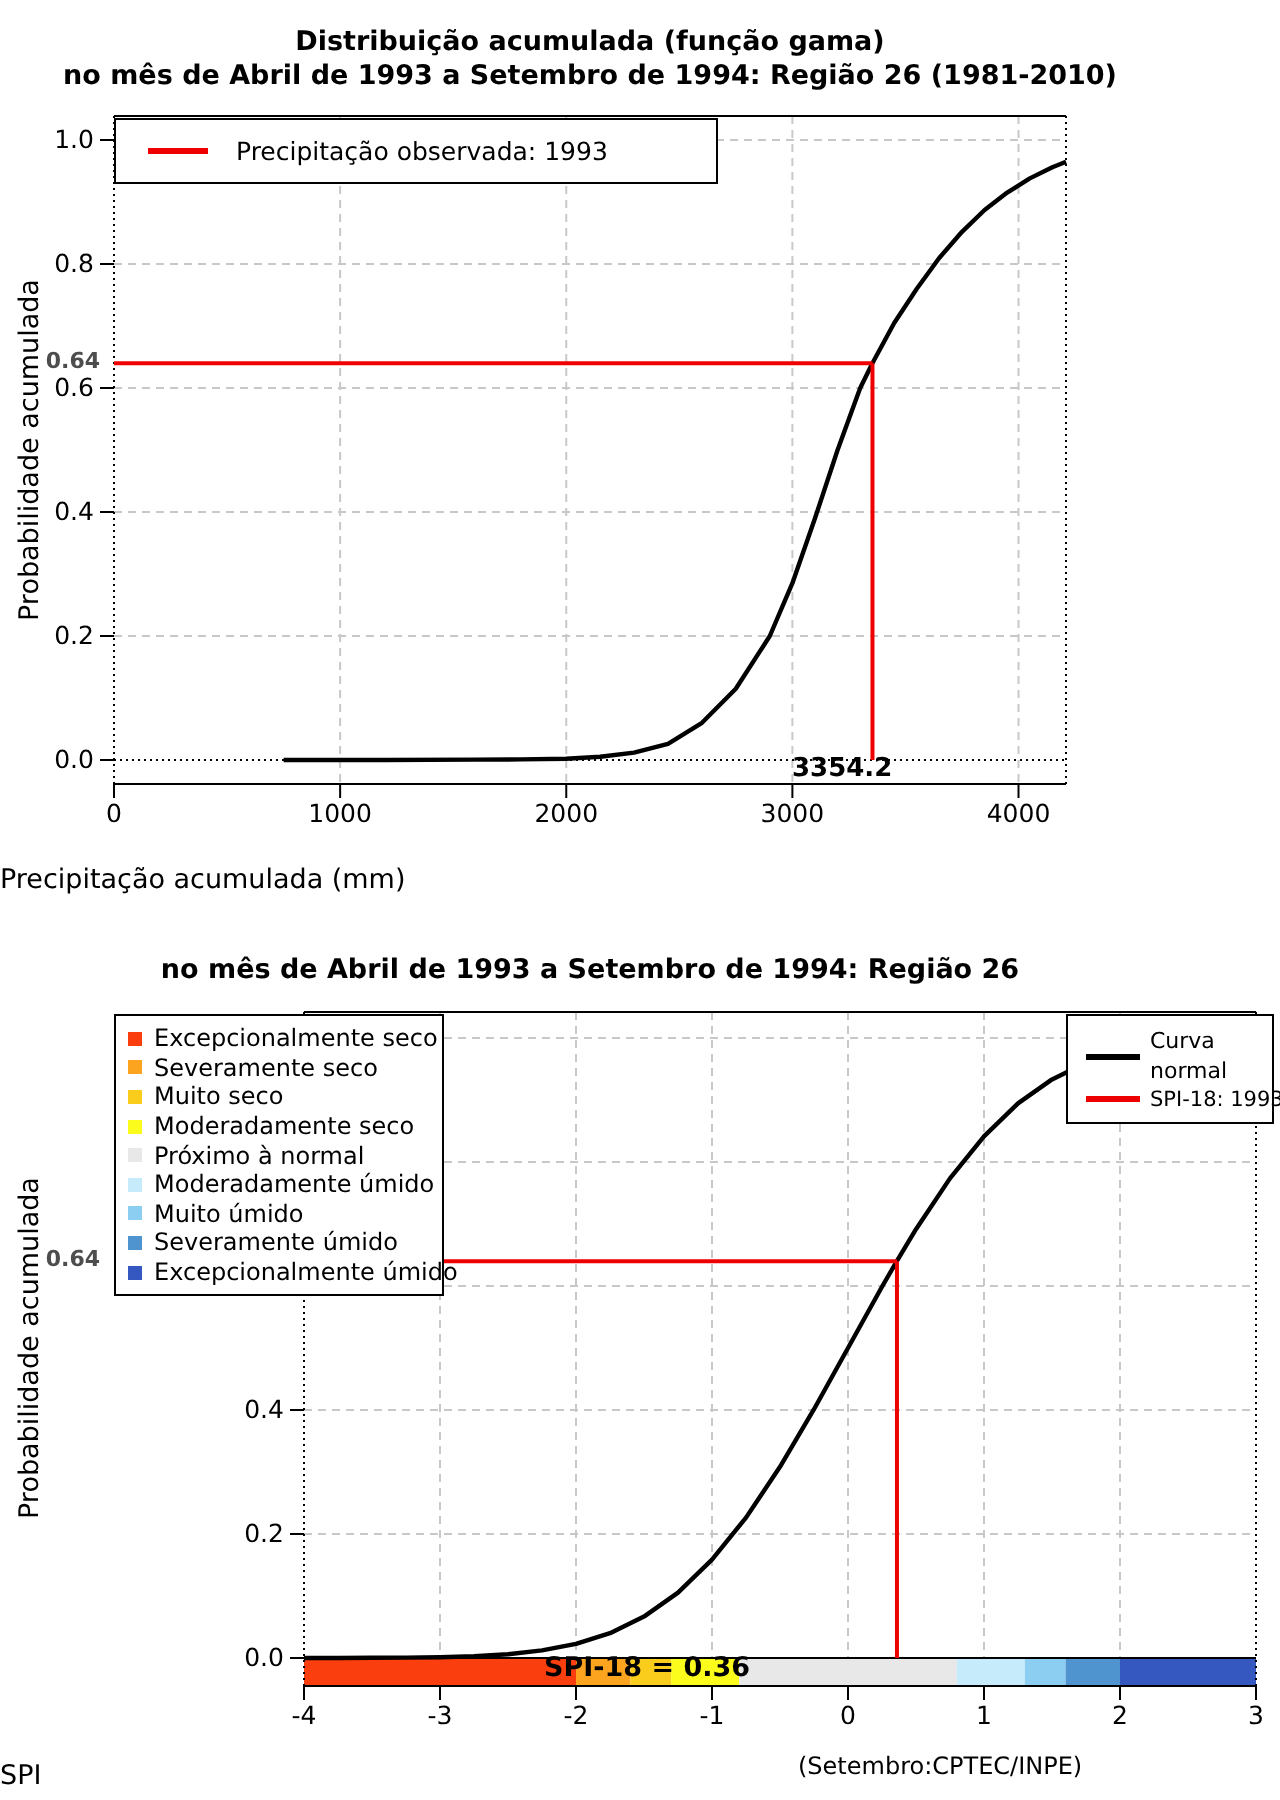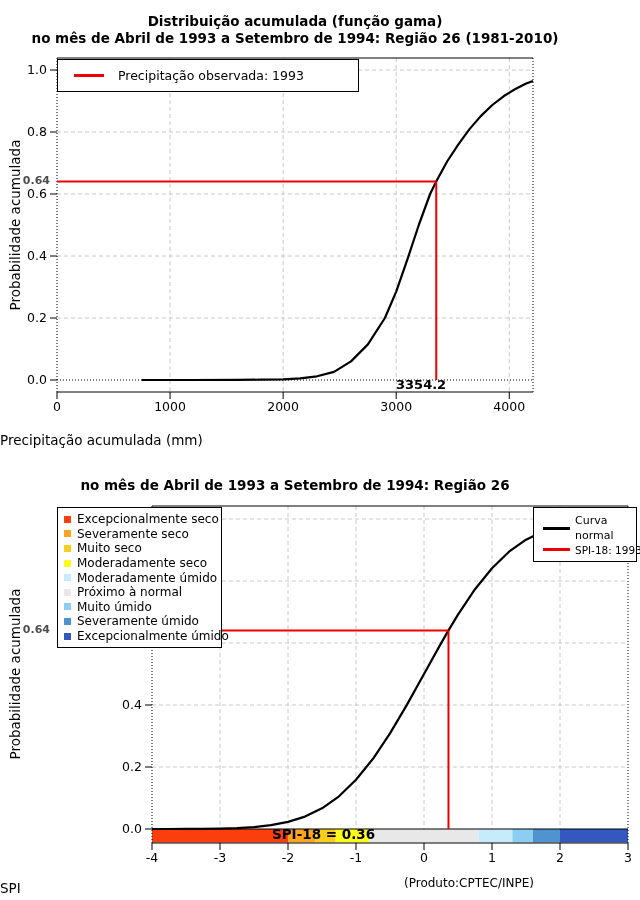--- a/index.html
+++ b/index.html
@@ -147,46 +147,46 @@
       <text x="47" y="135" text-anchor="end" class="tick">0.8</text>
       <line x1="50" y1="69" x2="57" y2="69" stroke="#000"></line>
       <text x="47" y="73" text-anchor="end" class="tick">1.0</text>
       <polyline points="57.0,379.0 74.0,379.0 91.0,378.9 108.0,378.8 125.0,378.6 142.0,378.1 159.0,377.1 176.0,375.2 193.0,371.9 210.0,366.6 227.0,358.3 244.0,346.3 261.0,329.8 278.0,308.8 295.0,283.4 312.0,254.6 329.0,224.0 346.0,193.4 353.5,180.4 363.0,164.6 380.0,139.2 397.0,118.2 414.0,101.7 431.0,89.7 448.0,81.4 465.0,76.1 482.0,72.8 499.0,70.9 516.0,69.9 533.0,69.4" fill="none" stroke="#000000" stroke-width="2.2" stroke-linejoin="round"></polyline>
       <line x1="57" y1="180.6" x2="353.48" y2="180.6" stroke="#EE0000" stroke-width="2"></line>
       <line x1="353.48" y1="180.6" x2="353.48" y2="379" stroke="#EE0000" stroke-width="2"></line>
     </svg>
 
   <div class="abs ylab" style="top:666px">Probabilidade acumulada</div>
   <div class="abs xlab" style="top:880px">SPI</div>
-  <div class="abs credit">(Produto:CPTEC/INPE)</div>
+  <div class="abs credit">(Setembro:CPTEC/INPE)</div>
 
   <div class="abs" id="cat-legend">
       <div class="cat-row">
         <span class="swatch" style="background: rgb(251, 62, 14);"></span>
         <span class="cat-label">Excepcionalmente seco</span>
       </div>
       <div class="cat-row">
         <span class="swatch" style="background: rgb(252, 164, 31);"></span>
         <span class="cat-label">Severamente seco</span>
       </div>
       <div class="cat-row">
         <span class="swatch" style="background: rgb(250, 204, 28);"></span>
         <span class="cat-label">Muito seco</span>
       </div>
       <div class="cat-row">
         <span class="swatch" style="background: rgb(252, 252, 28);"></span>
         <span class="cat-label">Moderadamente seco</span>
       </div>
       <div class="cat-row">
+        <span class="swatch" style="background: rgb(232, 232, 232);"></span>
+        <span class="cat-label">Próximo à normal</span>
+      </div>
+      <div class="cat-row">
         <span class="swatch" style="background: rgb(198, 235, 250);"></span>
         <span class="cat-label">Moderadamente úmido</span>
-      </div>
-      <div class="cat-row">
-        <span class="swatch" style="background: rgb(232, 232, 232);"></span>
-        <span class="cat-label">Próximo à normal</span>
       </div>
       <div class="cat-row">
         <span class="swatch" style="background: rgb(139, 206, 242);"></span>
         <span class="cat-label">Muito úmido</span>
       </div>
       <div class="cat-row">
         <span class="swatch" style="background: rgb(79, 148, 206);"></span>
         <span class="cat-label">Severamente úmido</span>
       </div>
       <div class="cat-row">

